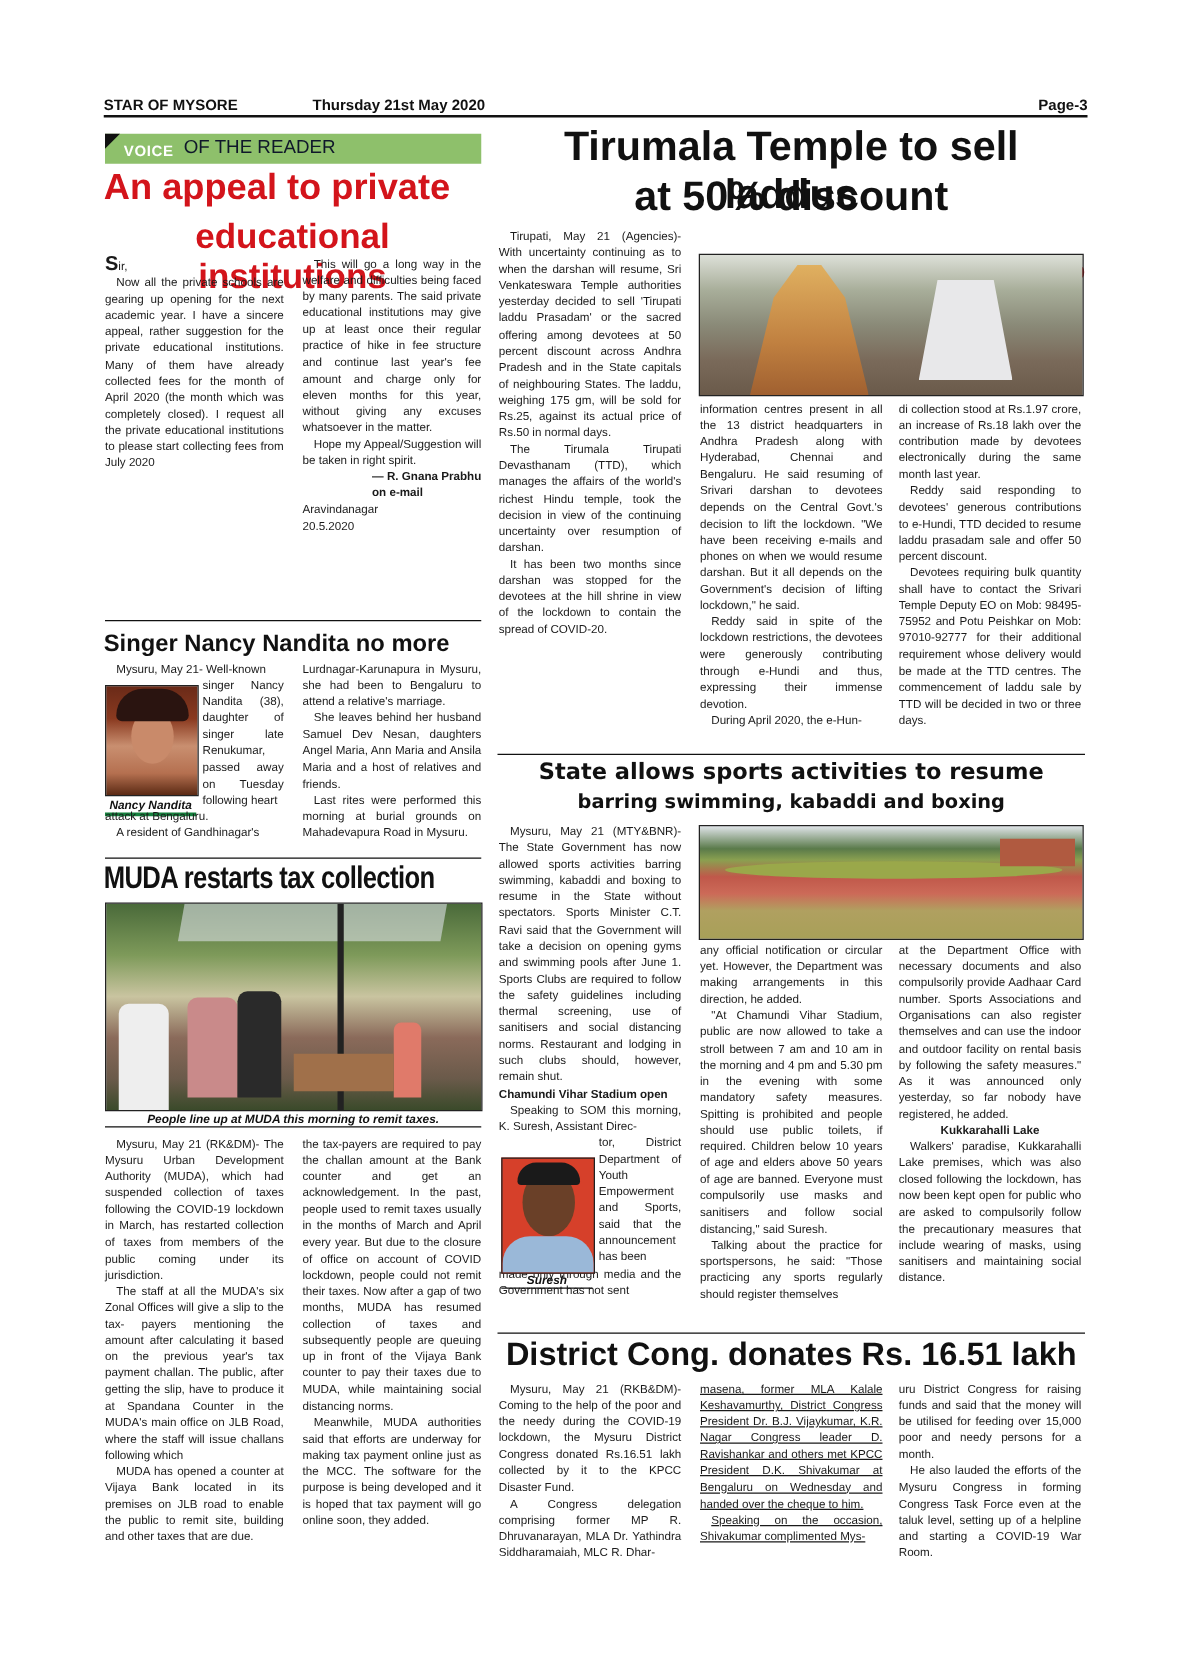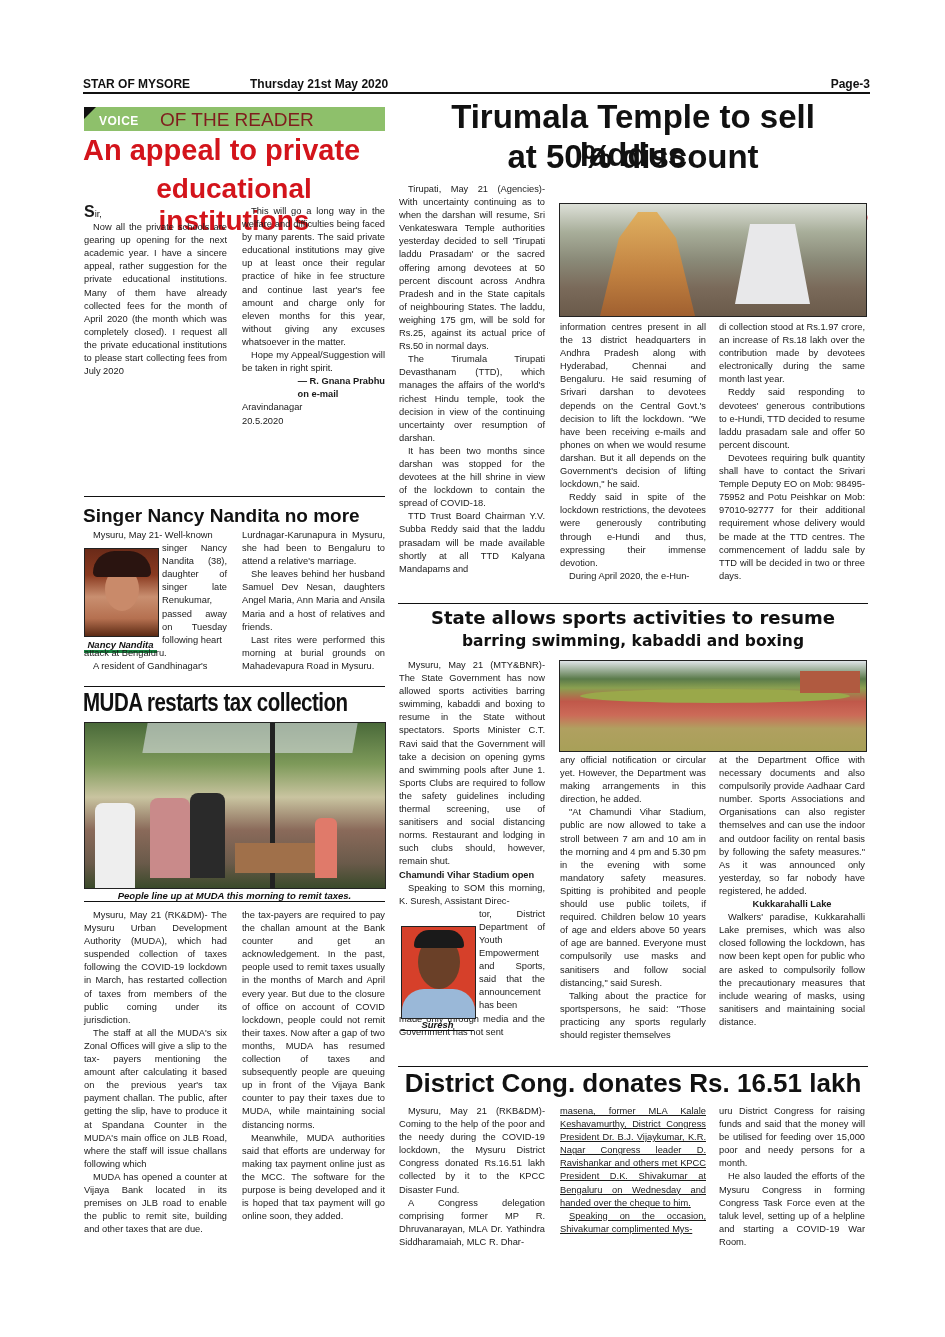--- a/index.html
+++ b/index.html
@@ -9,21 +9,21 @@
   .masthead .pub{position:absolute;left:0;top:1px;}
   .masthead .date{position:absolute;left:167px;top:1px;}
   .masthead .page{position:absolute;right:0;top:1px;}
   .body-text{font-size:9.3px;line-height:13.1px;text-align:justify;color:#1a1a1a;}
   .body-text p{margin:0;text-indent:9px;}
   .body-text p.noind{text-indent:0;}
   .col{position:absolute;}
   .voice-bar{left:84px;top:107px;width:301px;height:24px;background:#8ec06b;}
   .voice-bar .tri{position:absolute;left:0;top:0;width:0;height:0;border-top:12px solid #111;border-right:12px solid transparent;}
   .voice-bar .v1{position:absolute;left:15px;top:7px;font-weight:bold;font-size:12px;color:#fff;letter-spacing:0.5px;}
-  .voice-bar .v2{position:absolute;left:76px;top:2px;font-size:19px;color:#7f1d1d;}
+  .voice-bar .v2{position:absolute;left:63px;top:2px;font-size:15px;color:#0f172a;}
   .appeal-h1{left:83px;top:134px;width:302px;font-weight:bold;font-size:29px;color:#d3141b;white-space:nowrap;}
   .appeal-h2{left:83px;top:173px;width:302px;font-weight:bold;font-size:28px;color:#d3141b;text-align:center;}
   .dropcap{font-weight:bold;font-size:16px;}
   .rule{height:0;border-top:1.5px solid #111;}
   .nancy-h{left:83px;top:505px;width:302px;font-weight:bold;font-size:19px;white-space:nowrap;}
   .photo{position:absolute;border:1px solid #222;overflow:hidden;}
   .caption-it{font-style:italic;font-weight:bold;font-size:9.5px;}
   .muda-h{left:83px;top:688px;width:302px;font-weight:bold;font-size:25px;letter-spacing:-0.6px;font-family:"Liberation Sans Narrow","Liberation Sans",sans-serif;transform:scaleX(0.82);transform-origin:left top;white-space:nowrap;width:370px;}
   .tiru-h1{left:398px;top:98px;width:470px;text-align:center;font-weight:bold;font-size:33px;}
   .tiru-h2{left:398px;top:138px;width:470px;text-align:center;font-weight:bold;font-size:33px;}
@@ -111,22 +111,21 @@
 <div class="abs tiru-h2">at 50% discount</div>
 <div class="abs tiru-sub">Rs.1.97 crore e-Hundi collection in April 2020</div>
 <div class="photo" style="left:559px;top:203px;width:306px;height:112px;background:linear-gradient(180deg,#dde0d8 0%,#a8ae9a 25%,#8a8a78 50%,#7a6a5a 75%,#6a5a4a 100%);">
   <div style="position:absolute;left:40px;top:8px;width:95px;height:104px;background:linear-gradient(180deg,#e0b060,#c08040 60%,#a06030);clip-path:polygon(40% 0,60% 0,80% 25%,100% 100%,0 100%,20% 25%);"></div>
   <div style="position:absolute;left:175px;top:20px;width:75px;height:80px;background:#e8e8ea;clip-path:polygon(20% 0,80% 0,100% 100%,0 100%);"></div>
 </div>
 
 <div class="col body-text" style="left:399px;top:183px;width:146px;">
   <p>Tirupati, May 21 (Agencies)- With uncertainty continuing as to when the darshan will resume, Sri Venkateswara Temple authorities yesterday decided to sell 'Tirupati laddu Prasadam' or the sacred offering among devotees at 50 percent discount across Andhra Pradesh and in the State capitals of neighbouring States. The laddu, weighing 175 gm, will be sold for Rs.25, against its actual price of Rs.50 in normal days.</p>
   <p>The Tirumala Tirupati Devasthanam (TTD), which manages the affairs of the world's richest Hindu temple, took the decision in view of the continuing uncertainty over resumption of darshan.</p>
-  <p>It has been two months since darshan was stopped for the devotees at the hill shrine in view of the lockdown to contain the spread of COVID-18.</p>
-  <p>TTD Trust Board Chairman Y.V. Subba Reddy said that the laddu prasadam will be made available shortly at all TTD Kalyana Mandapams and</p>
+  <p>It has been two months since darshan was stopped for the devotees at the hill shrine in view of the lockdown to contain the spread of COVID-20.</p>
 </div>
 <div class="col body-text" style="left:560px;top:321px;width:146px;">
   <p class="noind">information centres present in all the 13 district headquarters in Andhra Pradesh along with Hyderabad, Chennai and Bengaluru. He said resuming of Srivari darshan to devotees depends on the Central Govt.'s decision to lift the lockdown. "We have been receiving e-mails and phones on when we would resume darshan. But it all depends on the Government's decision of lifting lockdown," he said.</p>
   <p>Reddy said in spite of the lockdown restrictions, the devotees were generously contributing through e-Hundi and thus, expressing their immense devotion.</p>
   <p>During April 2020, the e-Hun-</p>
 </div>
 <div class="col body-text" style="left:719px;top:321px;width:146px;">
   <p class="noind">di collection stood at Rs.1.97 crore, an increase of Rs.18 lakh over the contribution made by devotees electronically during the same month last year.</p>
   <p>Reddy said responding to devotees' generous contributions to e-Hundi, TTD decided to resume laddu prasadam sale and offer 50 percent discount.</p>
   <p>Devotees requiring bulk quantity shall have to contact the Srivari Temple Deputy EO on Mob: 98495-75952 and Potu Peishkar on Mob: 97010-92777 for their additional requirement whose delivery would be made at the TTD centres. The commencement of laddu sale by TTD will be decided in two or three days.</p>

